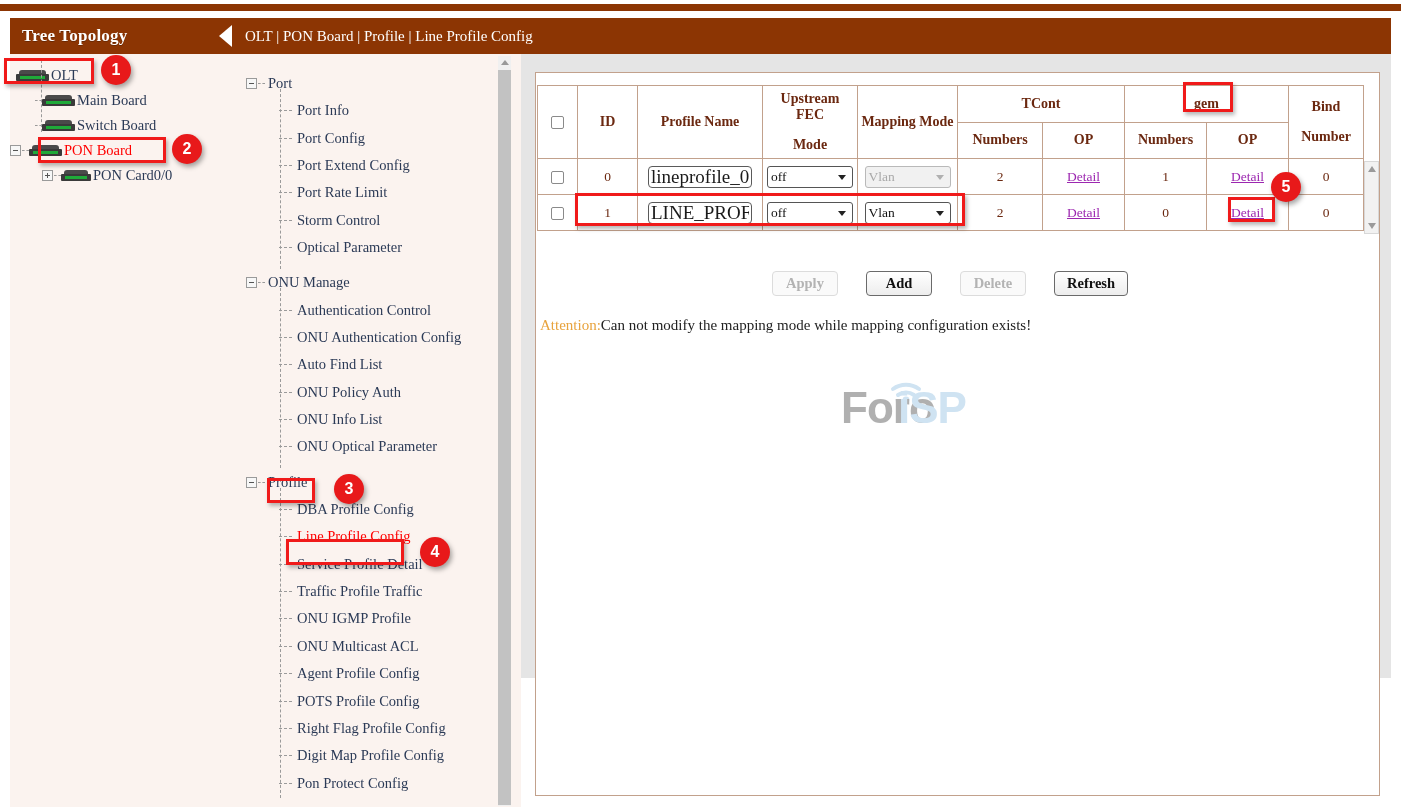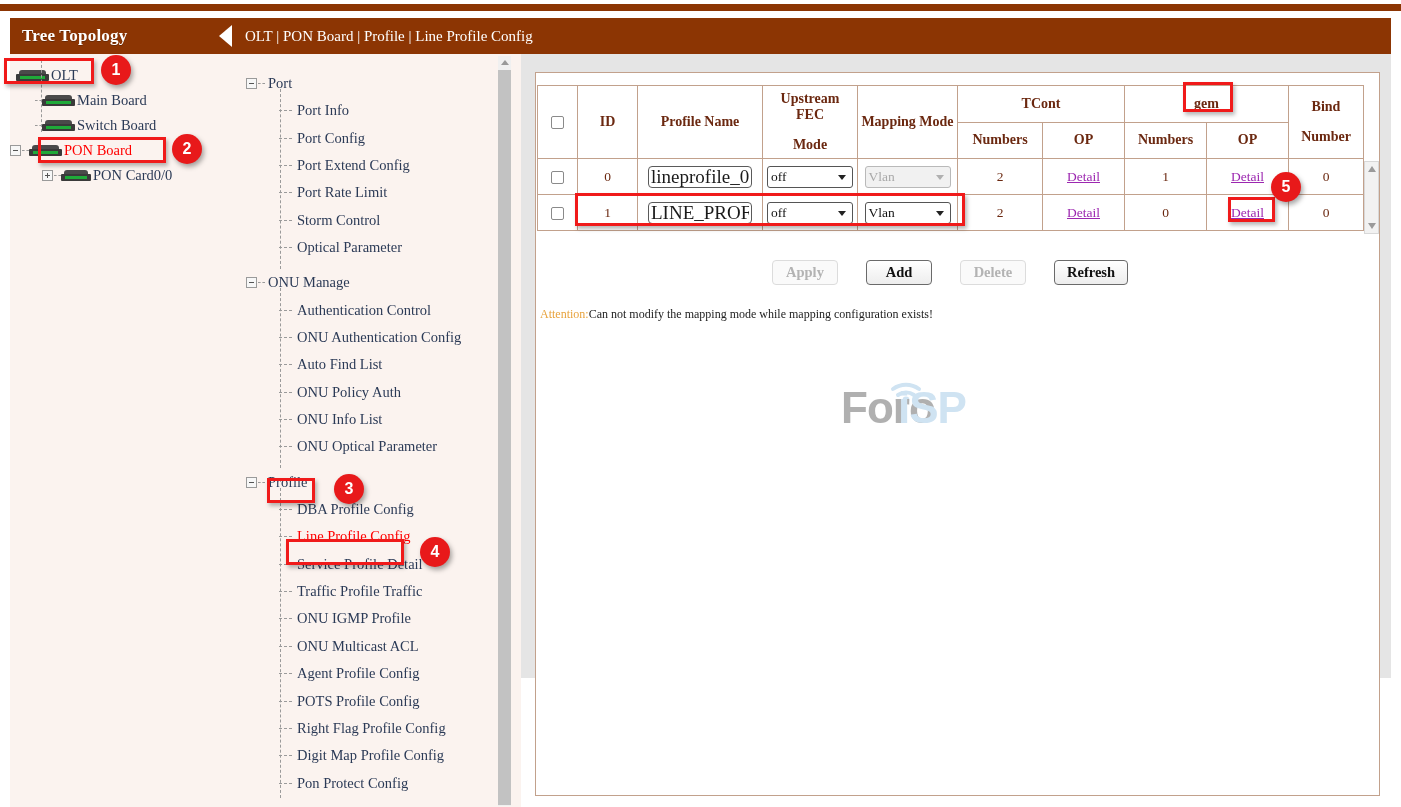--- a/index.html
+++ b/index.html
@@ -186,36 +186,36 @@
     background: #f2f2f2; border: 1px solid #d8d8d8;
   }
   .grid-scroll .ar {
     position: absolute; left: 3px; width: 0; height: 0;
     border-left: 4px solid transparent; border-right: 4px solid transparent;
   }
   .grid-scroll .ar.up { top: 4px; border-bottom: 6px solid #9a9a9a; }
   .grid-scroll .ar.dn { bottom: 4px; border-top: 6px solid #9a9a9a; }
 
   .btn-row {
-    position: absolute; left: 1px; top: 187px; width: 826px;
+    position: absolute; left: 1px; top: 198px; width: 826px;
     display: flex; justify-content: center; gap: 28px;
   }
   .btn {
     min-width: 66px; height: 25px; padding: 0 12px;
     border: 1px solid #6a6a6a; border-radius: 4px;
     background: linear-gradient(#ffffff, #ededed);
     font-family: "Liberation Serif", serif; font-size: 14.5px; font-weight: bold;
     color: #111; cursor: pointer;
   }
   .btn.disabled {
     color: #b3b3b3; border-color: #dcdcdc;
     background: #fafafa; cursor: default;
   }
   .attention {
-    position: absolute; left: 4px; top: 234px; font-size: 12px;
+    position: absolute; left: 4px; top: 244px; font-size: 15px;
   }
   .attention .tag { color: #e8a33d; }
   .attention .msg { color: #222; }
 
   
   .watermark {
     position: absolute; left: 305px; top: 298px;
     width: 180px; height: 62px; user-select: none;
   }
   .wm-text { font-family: "Liberation Sans", sans-serif; font-size: 44px; font-weight: bold; letter-spacing: -1px; }

